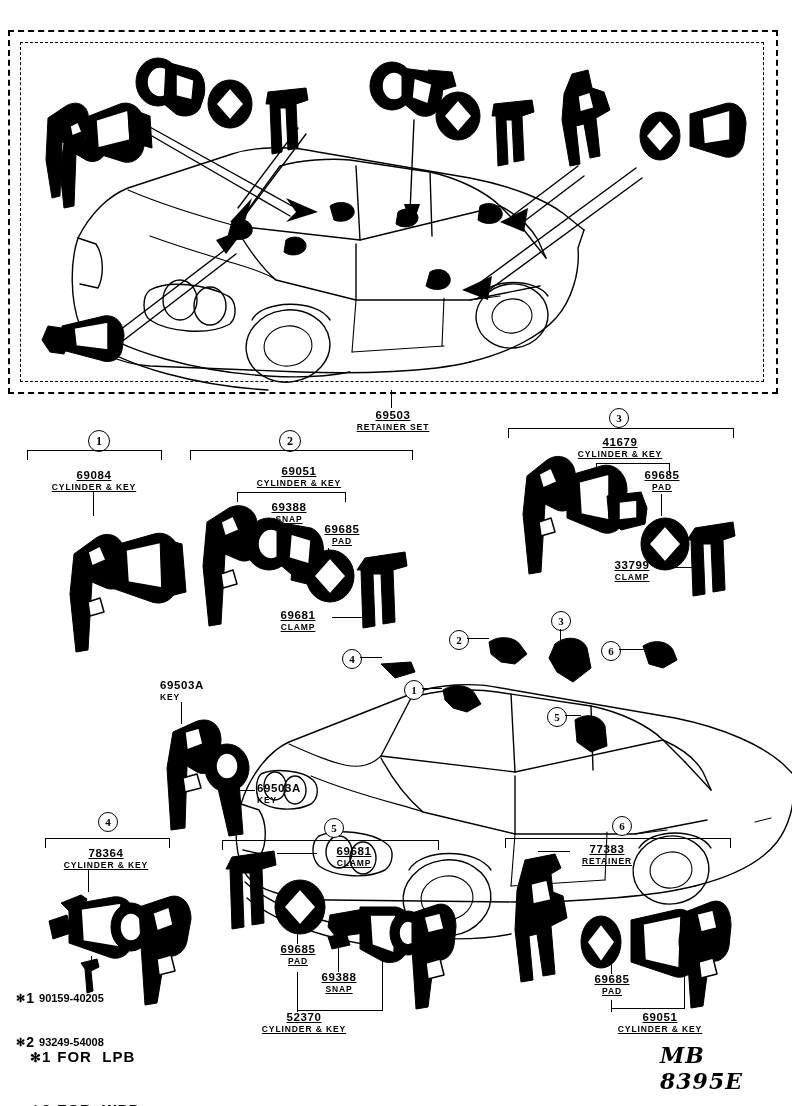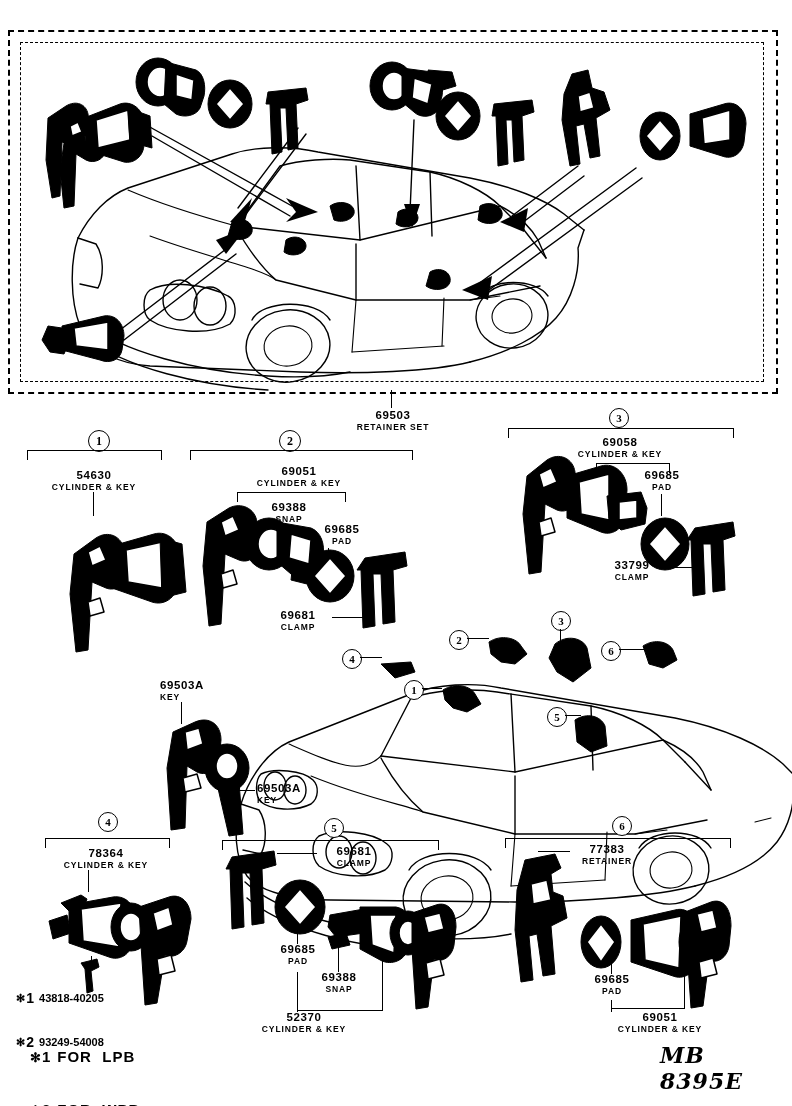--- a/index.html
+++ b/index.html
@@ -3,21 +3,21 @@
 <meta charset="utf-8">
 <style>
   html,body{margin:0;padding:0;background:#fff;}
   body{width:792px;height:1106px;position:relative;overflow:hidden;
        font-family:"Liberation Sans",sans-serif;color:#000;}
   .page{position:absolute;inset:0;}
   .lbl{position:absolute;font-weight:bold;letter-spacing:.4px;line-height:1.0;
        white-space:nowrap;-webkit-font-smoothing:none;}
   .lbl .pn{display:block;font-size:11.5px;font-weight:bold;letter-spacing:.6px;}
   .lbl .dn{display:block;font-size:8.5px;font-weight:bold;letter-spacing:.9px;margin-top:1px;}
-  .lbl.ctr{text-align:center;}
+  .lbl.ctr{text-align:center;text-decoration:underline;}
 
   
   .cnum{position:absolute;width:20px;height:20px;border:1.7px solid #000;border-radius:50%;
         display:flex;align-items:center;justify-content:center;
         font-size:12px;font-weight:bold;background:#fff;font-family:"Liberation Serif",serif;}
   .cnum.sm{width:18px;height:18px;font-size:11px;border-width:1.6px;}
 
   
   .brk{position:absolute;border-top:1.6px solid #000;
        border-left:1.6px solid #000;border-right:1.6px solid #000;height:9px;}
@@ -193,21 +193,21 @@
 
   <div class="ln lnv" style="left:391px;top:390px;height:18px;"></div>
   <div class="lbl ctr" style="left:343px;top:410px;width:100px;">
     <span class="pn">69503</span>
     <span class="dn">RETAINER SET</span>
   </div>
 
   <div class="cnum" style="left:88px;top:430px;">1</div>
   <div class="brk" style="left:27px;top:450px;width:133px;"></div>
   <div class="lbl ctr" style="left:42px;top:470px;width:104px;">
-    <span class="pn">54630</span>
+    <span class="pn">69084</span>
     <span class="dn">CYLINDER &amp; KEY</span>
   </div>
   <div class="ln lnv" style="left:93px;top:492px;height:24px;"></div>
 
   <svg class="art" width="200" height="160" style="left:30px;top:510px;">
     <path class="fil" d="M44 44 L66 28 C78 20 92 26 94 40 L96 62 C96 74 86 82 76 78
           L62 72 L58 140 L46 142 L40 84 Z"></path>
     <path class="filw" d="M58 42 L70 36 L76 50 L62 56 Z"></path>
     <path class="filw" d="M58 92 L70 88 L74 102 L60 106 Z"></path>
     <path class="fil" d="M82 36 L124 24 C138 20 150 32 150 48 L148 74
@@ -258,21 +258,21 @@
     <ellipse class="fil" cx="145" cy="76" rx="24" ry="26"></ellipse>
     <path class="filw" d="M145 58 L161 76 L145 94 L129 76 Z"></path>
 
     <path class="fil" d="M180 58 L220 52 L222 66 L208 70 L210 122 L198 124 L196 74
           L188 74 L190 126 L178 128 L176 70 L172 70 Z"></path>
   </svg>
 
   <div class="cnum sm" style="left:609px;top:408px;">3</div>
   <div class="brk" style="left:508px;top:428px;width:224px;"></div>
   <div class="lbl ctr" style="left:568px;top:437px;width:104px;">
-    <span class="pn">69058</span>
+    <span class="pn">41679</span>
     <span class="dn">CYLINDER &amp; KEY</span>
   </div>
   <div class="brk" style="left:596px;top:463px;width:72px;"></div>
   <div class="lbl ctr" style="left:626px;top:470px;width:72px;">
     <span class="pn">69685</span>
     <span class="dn">PAD</span>
   </div>
   <div class="ln lnv" style="left:661px;top:494px;height:22px;"></div>
   <div class="lbl ctr" style="left:596px;top:560px;width:72px;">
     <span class="pn">33799</span>
@@ -416,21 +416,21 @@
     <path class="filw" d="M118 28 L134 22 L138 40 L122 46 Z"></path>
     <path class="filw" d="M122 74 L136 70 L140 86 L124 90 Z"></path>
 
     <path class="fil" d="M46 78 L62 74 L64 82 L56 86 L58 106 L52 108 L50 84 Z"></path>
     <path class="ln" d="M0 0"></path>
   </svg>
   <div class="ln lnv" style="left:91px;top:956px;height:12px;"></div>
 
   <div class="legend" style="left:16px;top:963px;">
     <div class="starrow">
-      <span>✻</span><span class="big">1</span><span style="margin-left:3px;">43818-40205</span>
+      <span>✻</span><span class="big">1</span><span style="margin-left:3px;">90159-40205</span>
     </div>
     <div class="starrow">
       <span>✻</span><span class="big">2</span><span style="margin-left:3px;">93249-54008</span>
     </div>
   </div>
 
   <div class="legend" style="left:30px;top:1013px;font-size:15px;line-height:1.18;">
     <div class="starrow">
       <span style="font-size:13px;">✻</span><span>1</span><span style="margin-left:6px;letter-spacing:1px;">FOR  LPB</span>
     </div>

